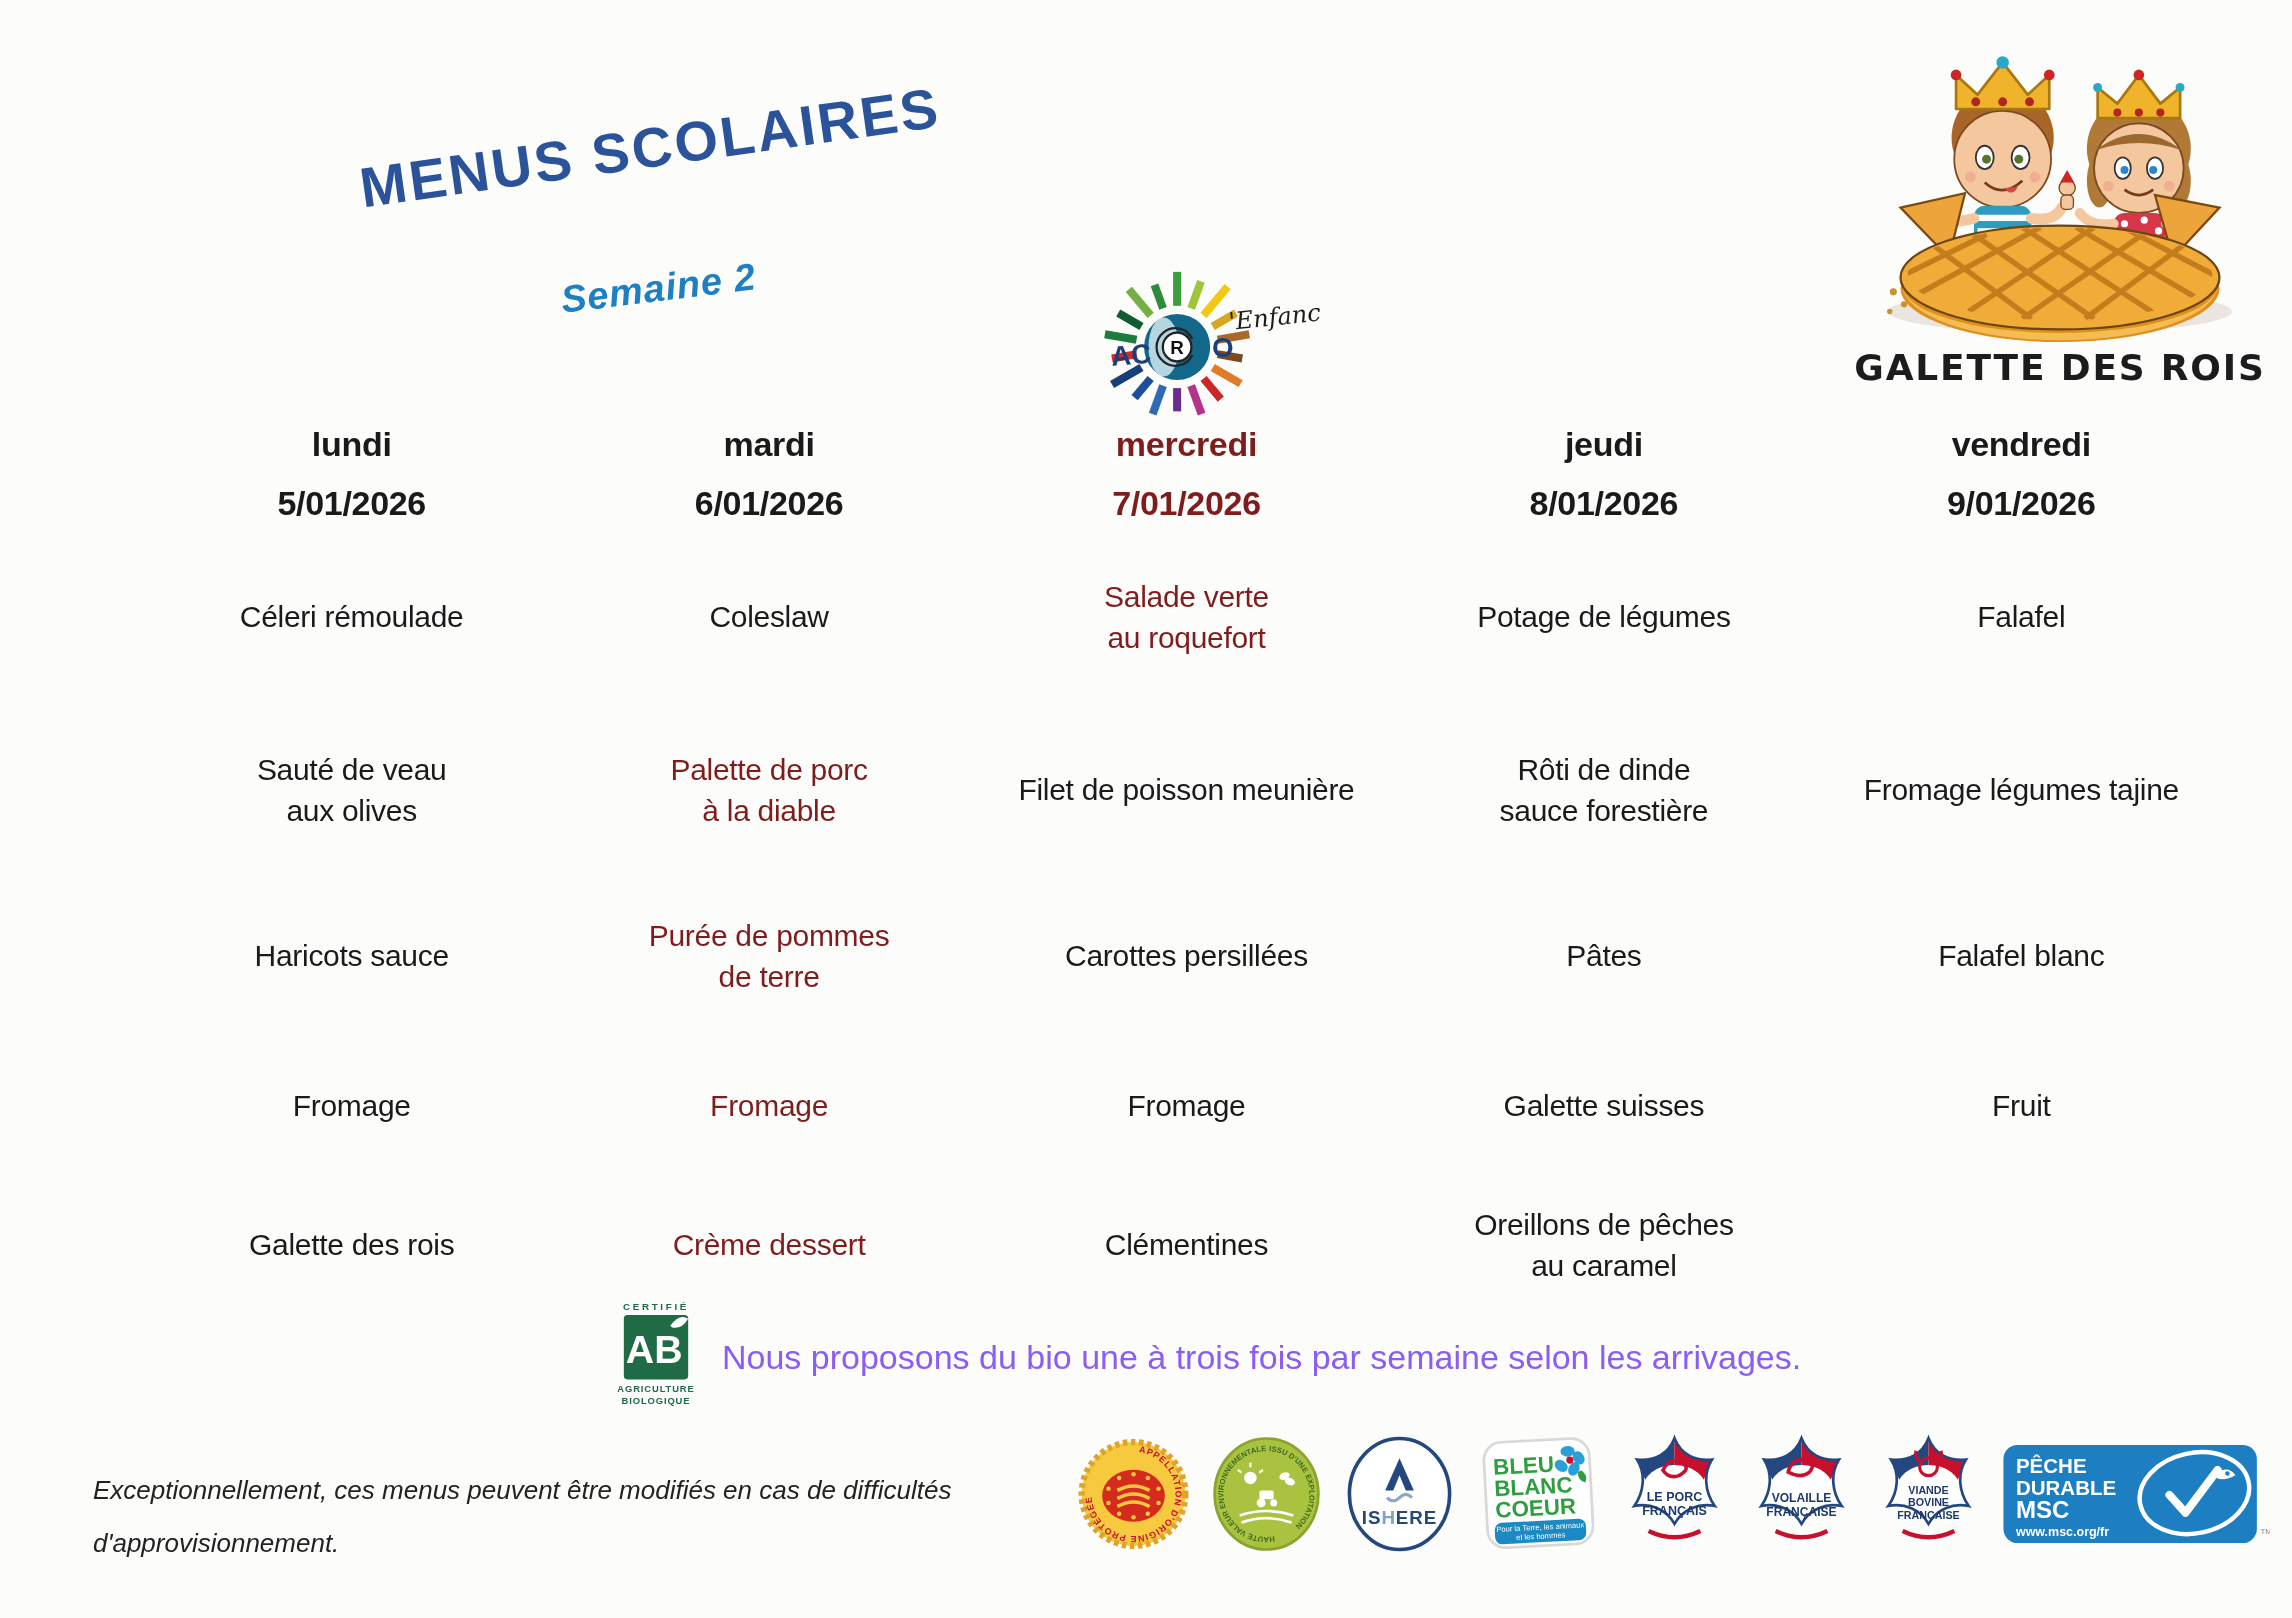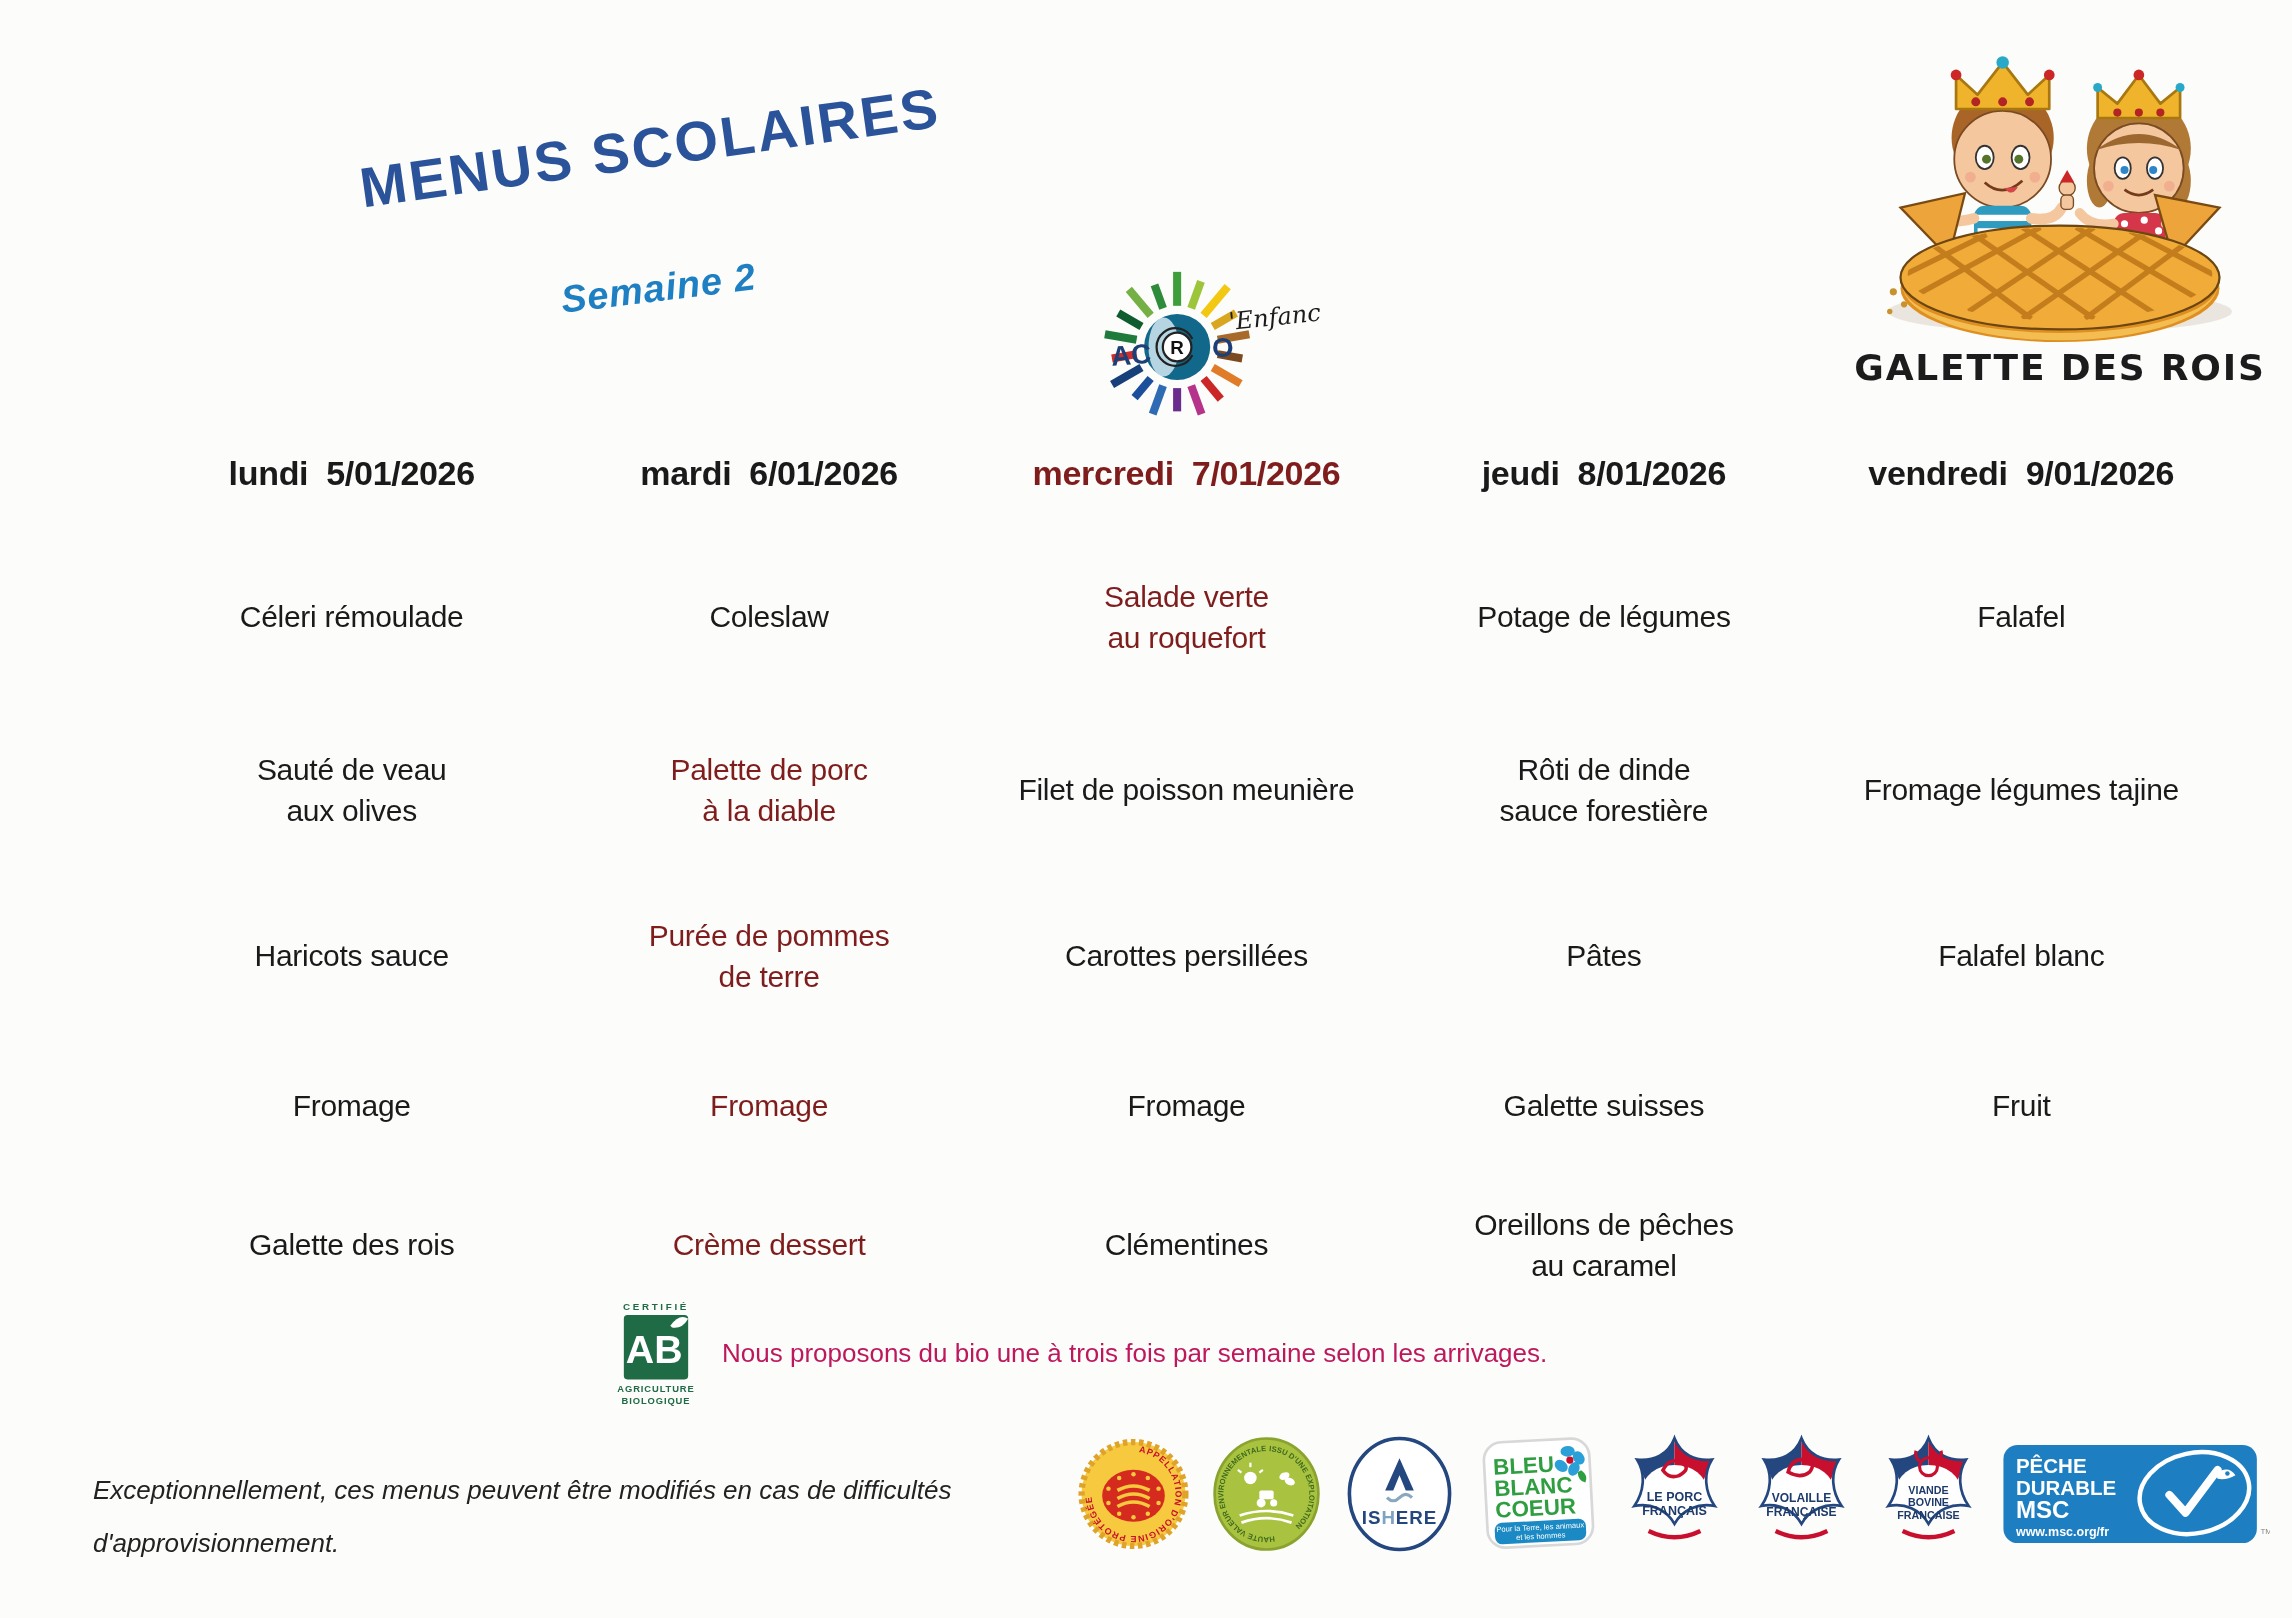--- a/index.html
+++ b/index.html
@@ -13,25 +13,25 @@
   .acro{left:1085px;top:262px;}
   .galette-art{left:1870px;top:23px;}
   .galette-caption{left:1854px;top:347px;width:412px;text-align:center;font-size:36px;
          font-weight:bold;letter-spacing:1.8px;color:#1c1c1c;font-family:"DejaVu Sans",sans-serif;}
   
   .menu-grid{left:143px;top:419px;width:2087px;display:grid;
          grid-template-columns:repeat(5,1fr);
          grid-template-rows:109px 179px 167px 165px 134px 145px;}
   .cell{display:flex;align-items:center;justify-content:center;text-align:center;
          font-size:30px;color:#1a1a1a;white-space:pre-line;line-height:1.35;letter-spacing:-0.3px;}
-  .cell.head{font-weight:bold;font-size:34px;line-height:1.2;gap:18px;text-align:center;}
+  .cell.head{flex-direction:column;font-weight:bold;font-size:34px;line-height:1.2;gap:18px;text-align:center;}
   .cell.c2{color:#7f1d1d;}
   
   .ab-logo{left:611px;top:1299px;}
-  .bio-text{left:722px;top:1338px;font-size:26px;color:#be185d;}
+  .bio-text{left:722px;top:1338px;font-size:34px;color:#8b5cf6;}
   .disclaimer{left:93px;top:1464px;width:860px;font-size:26px;font-style:italic;
          color:#222;line-height:2.05;white-space:pre-line;}
   .logos{left:1076px;top:1413px;display:flex;align-items:center;gap:18px;height:161px;}
   svg text{font-family:"Liberation Sans",sans-serif;}
   .script{font-family:"DejaVu Serif",serif;font-style:italic;}
 </style>
 </head>
 <body>
 
 <div class="page">

